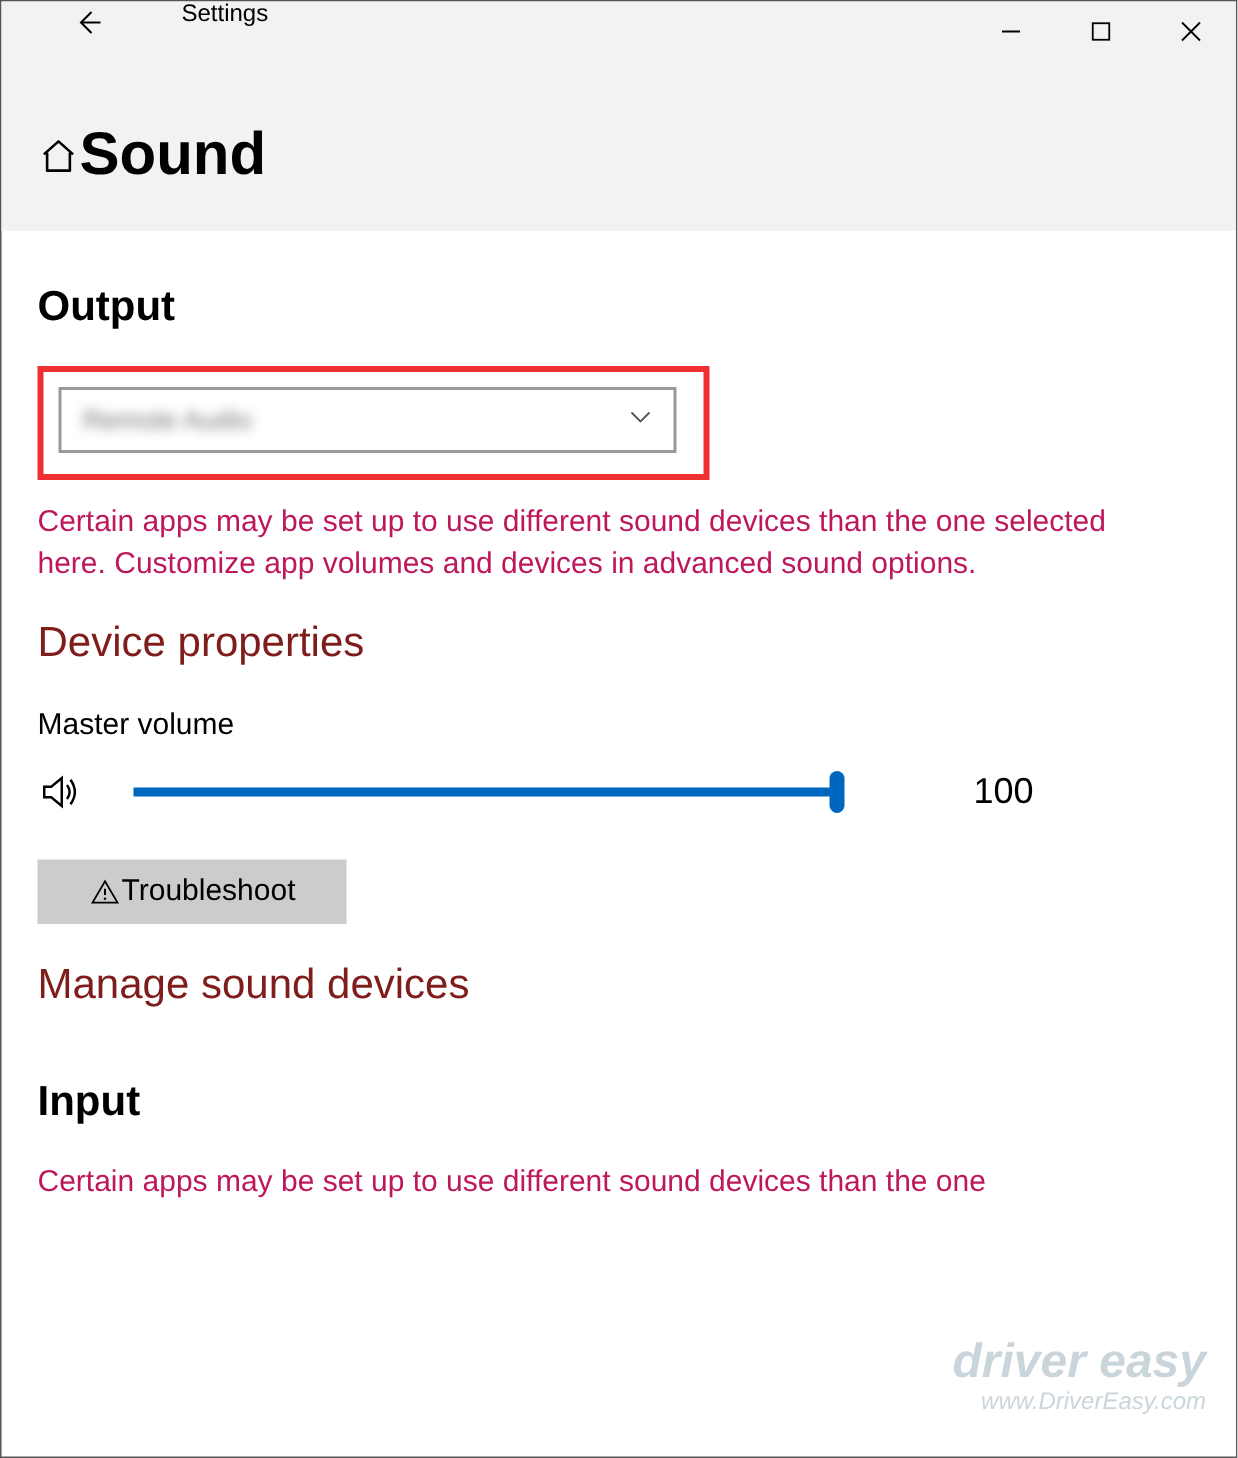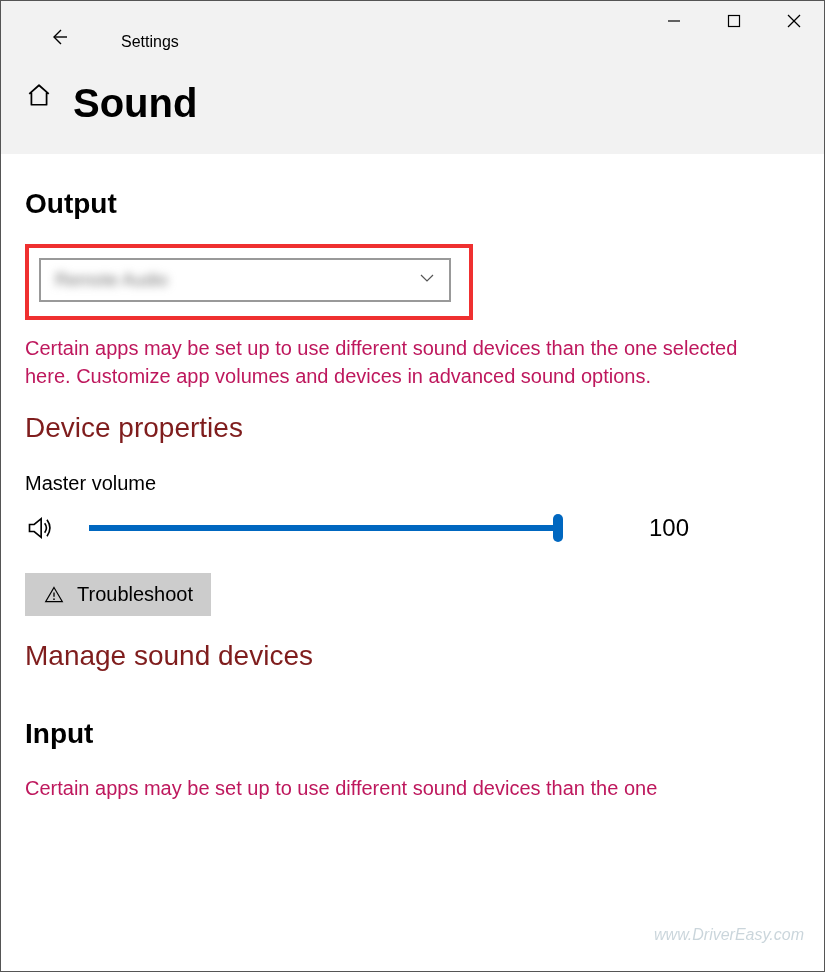--- a/index.html
+++ b/index.html
@@ -1,41 +1,41 @@
 <!DOCTYPE html>
 <html><head>
 <meta charset="utf-8">
 <style>
   * { box-sizing: border-box; margin: 0; padding: 0; font-family: "Segoe UI", sans-serif; }
   html, body { width: 825px; height: 972px; background: #fff; overflow: hidden; }
   .window { width: 825px; height: 972px; border: 1px solid #555; position: relative; }
-  .titlebar { height: 50px; display: flex; align-items: flex-end; padding-left: 20px; }
+  .titlebar { height: 50px; display: flex; align-items: flex-start; padding-left: 20px; }
   .back-icon { width: 28px; height: 28px; display:flex; align-items:center; justify-content:center; }
   .title-text { font-size: 16px; margin-left: 48px; }
   .win-controls { position: absolute; top: 0; right: 0; height: 40px; display: flex; }
   .win-btn { width: 60px; height: 40px; display: flex; align-items: center; justify-content: center; }
   .header-area { background: #f2f2f2; padding: 0 24px 28px 24px; }
-  .page-header { display: flex; gap: 20px; padding-top: 30px; }
+  .page-header { display: flex; align-items: center; padding-top: 30px; }
   .home-icon { width: 28px; height: 28px; display:flex; align-items:center; justify-content:center; }
   .page-title { font-size: 40px; font-weight: 600; }
   .content { padding: 24px 24px 24px 24px; height: calc(100% - 150px); overflow-y: auto; position: relative; }
   .section-heading { font-size: 28px; font-weight: 600; margin-bottom: 24px; margin-top: 10px; }
   .highlight-box { border: 4px solid #ef3030; padding: 10px 10px 14px 10px; width: 448px; margin-bottom: 14px; }
   .field-label { font-size: 20px; margin-bottom: 14px; }
   .dropdown { width: 412px; height: 44px; border: 2px solid #999; display: flex; align-items: center; justify-content: space-between; padding: 0 14px; }
   .dropdown-value { font-size: 18px; color: #777; filter: blur(4px); user-select:none; }
   .description { font-size: 20px; color: #be185d; max-width: 720px; margin-bottom: 22px; line-height: 1.4; }
   .link { font-size: 28px; color: #7f1d1d; display: block; margin-bottom: 28px; }
   .slider-label { font-size: 20px; margin-bottom: 18px; }
   .slider-row { display: flex; align-items: center; gap: 34px; margin-bottom: 30px; }
   .speaker-icon { width: 30px; height: 30px; display:flex; align-items:center; justify-content:center; }
   .slider-track { width: 468px; height: 6px; background: #0067c0; position: relative; }
   .slider-thumb { position: absolute; right: -6px; top: -11px; width: 10px; height: 28px; background: #0067c0; border-radius: 5px; }
   .slider-value { font-size: 24px; margin-left: 58px; }
-  .troubleshoot-btn { display: inline-flex; align-items: center; gap: 12px; background: #ccc; border: none; padding: 10px 18px; font-size: 20px; margin-bottom: 24px; }
+  .troubleshoot-btn { display: inline-flex; align-items: center; background: #ccc; border: none; padding: 10px 34px; font-size: 20px; margin-bottom: 24px; }
   .warn-icon { width: 22px; height: 22px; display:flex; align-items:center; justify-content:center; }
   .watermark { position: absolute; right: 20px; bottom: 30px; opacity: 0.35; font-style: italic; color: #6b8a9b; text-align: right; pointer-events:none; }
   .watermark .wm-line1 { font-size: 32px; font-weight: 600; }
   .watermark .wm-line2 { font-size: 16px; }
   
   .content::-webkit-scrollbar { width: 6px; }
   .content::-webkit-scrollbar-thumb { background: #888; }
 </style>
 </head>
 <body>
@@ -128,17 +128,18 @@
     </button>
 
     <a class="link">Manage sound devices</a>
 
     <div class="section-heading" style="margin-top:46px;">Input</div>
 
 
     <div class="description" style="margin-bottom:0;">Certain apps may be set up to use different sound devices than the one</div>
 
     <div class="watermark">
+      <div class="wm-line1">driver easy</div>
       <div class="wm-line2">www.DriverEasy.com</div>
     </div>
 
   </div>
 </div>
 
 </body></html>

